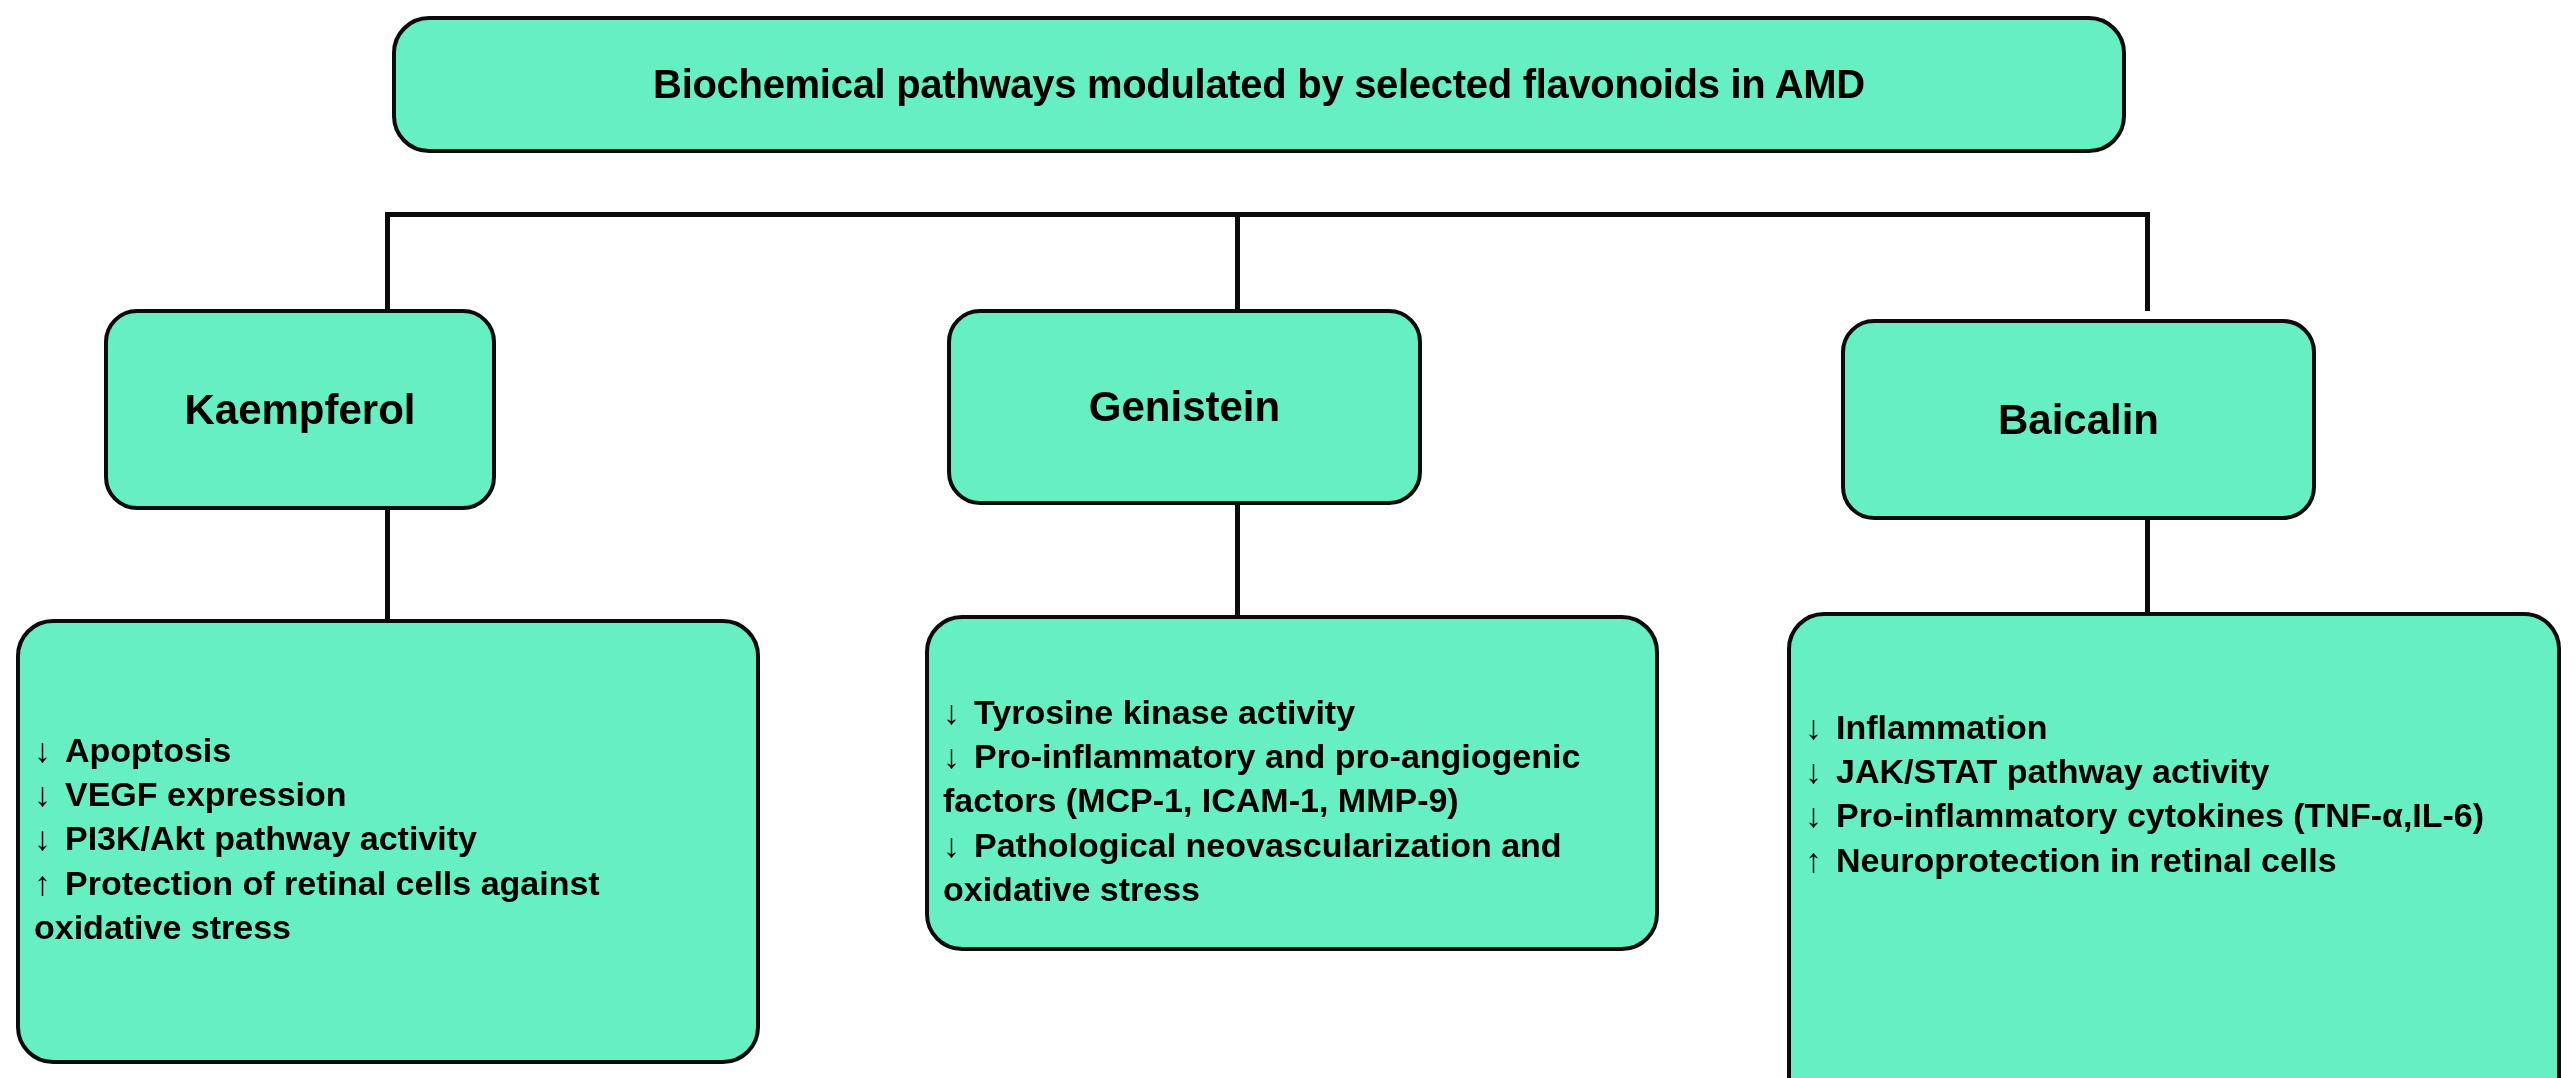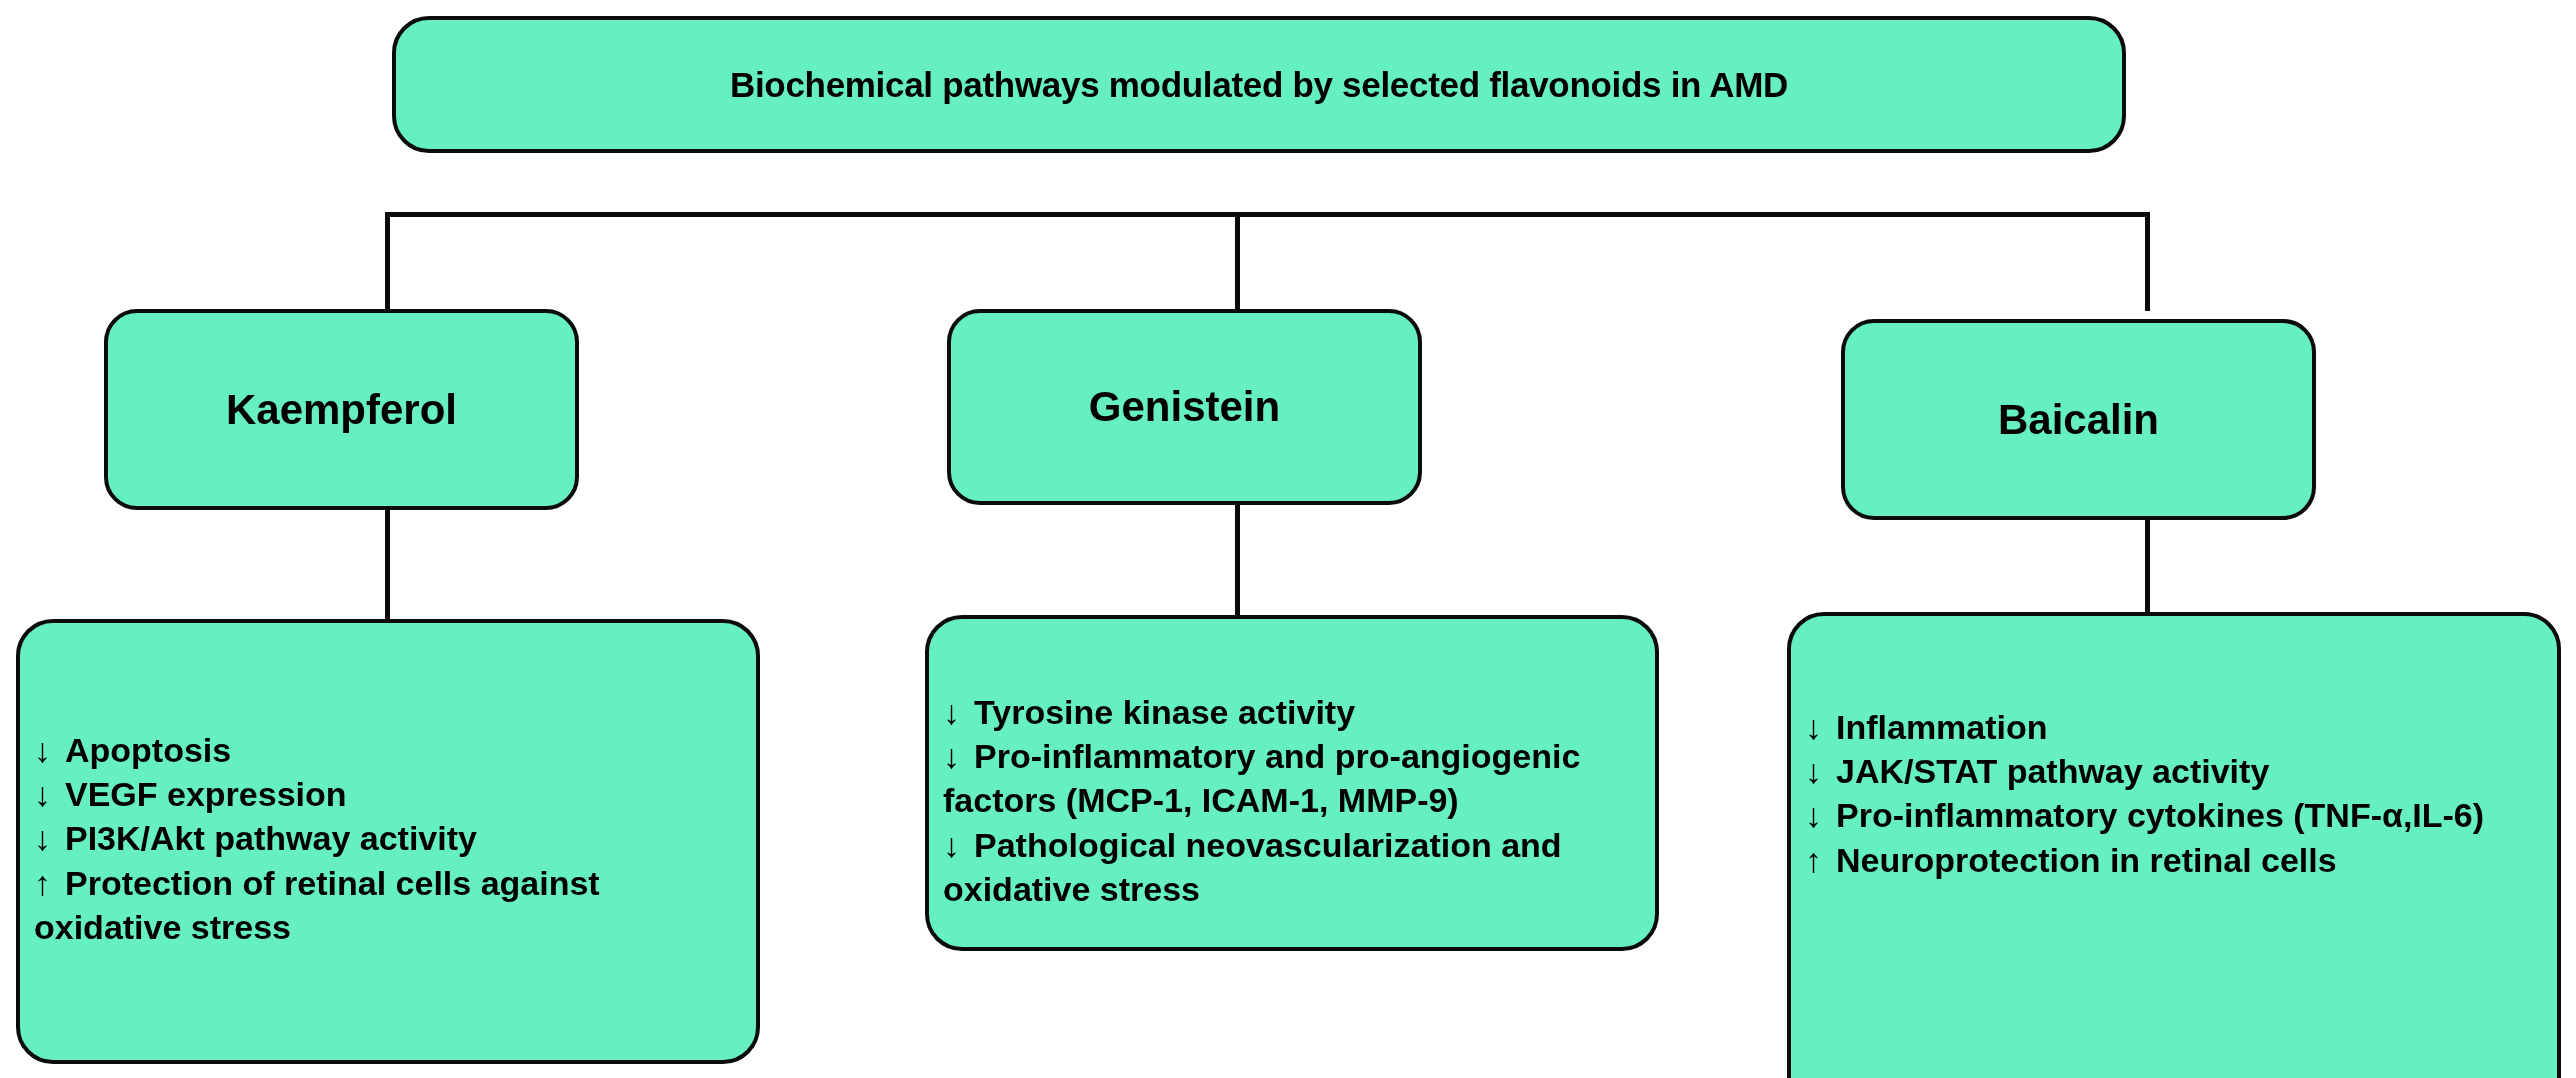--- a/index.html
+++ b/index.html
@@ -33,34 +33,34 @@
     z-index: 3;
   }
 
   
   #title-node {
     left: 392px;
     top: 16px;
     width: 1734px;
     height: 137px;
     border-radius: 37px;
-    font-size: 35px;
+    font-size: 40px;
     letter-spacing: -0.3px;
   }
   #title-node .label { text-align: center; padding: 0 25.5px; }
 
   
   .flavonoid-node {
     border-radius: 33px;
     font-size: 42px;
   }
   #node-kaempferol {
     left: 104px;
     top: 309px;
-    width: 475px;
+    width: 392px;
     height: 201px;
   }
   #node-genistein {
     left: 947px;
     top: 309px;
     width: 475px;
     height: 196px;
   }
   #node-baicalin {
     left: 1841px;

